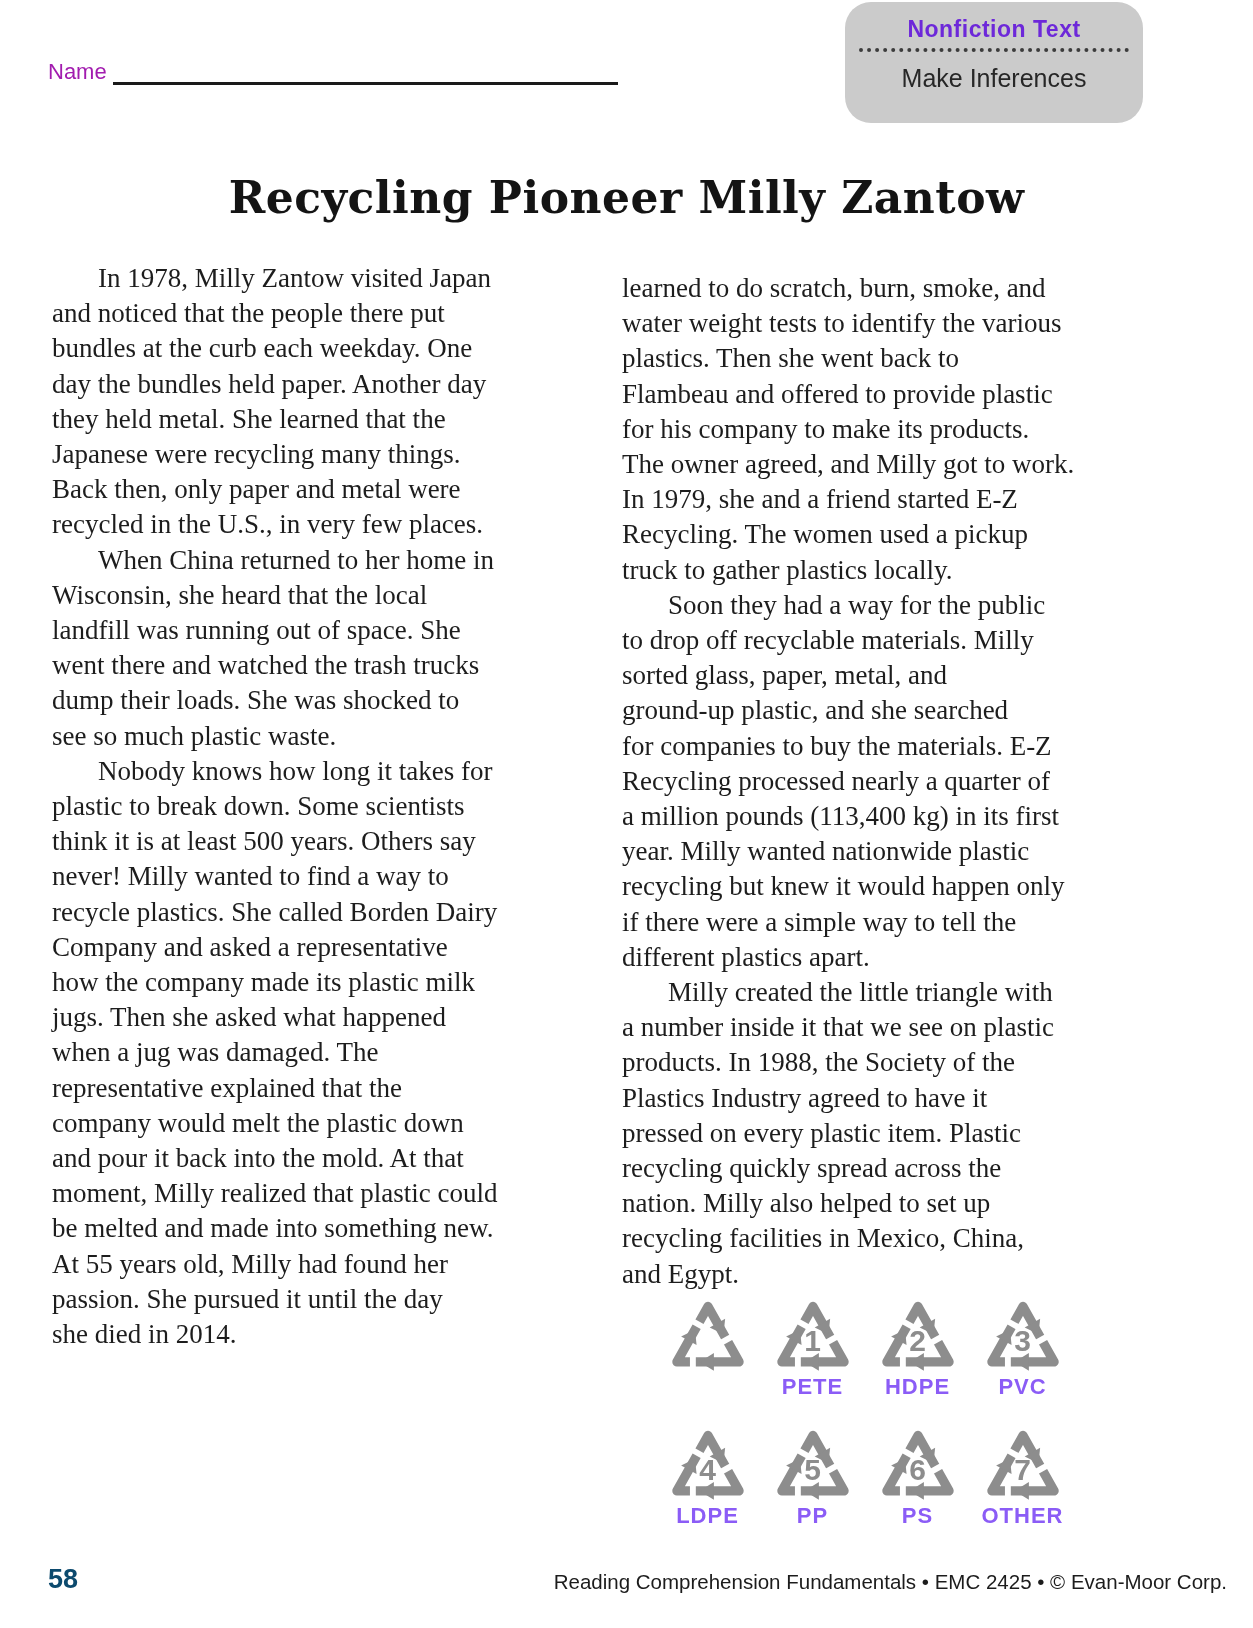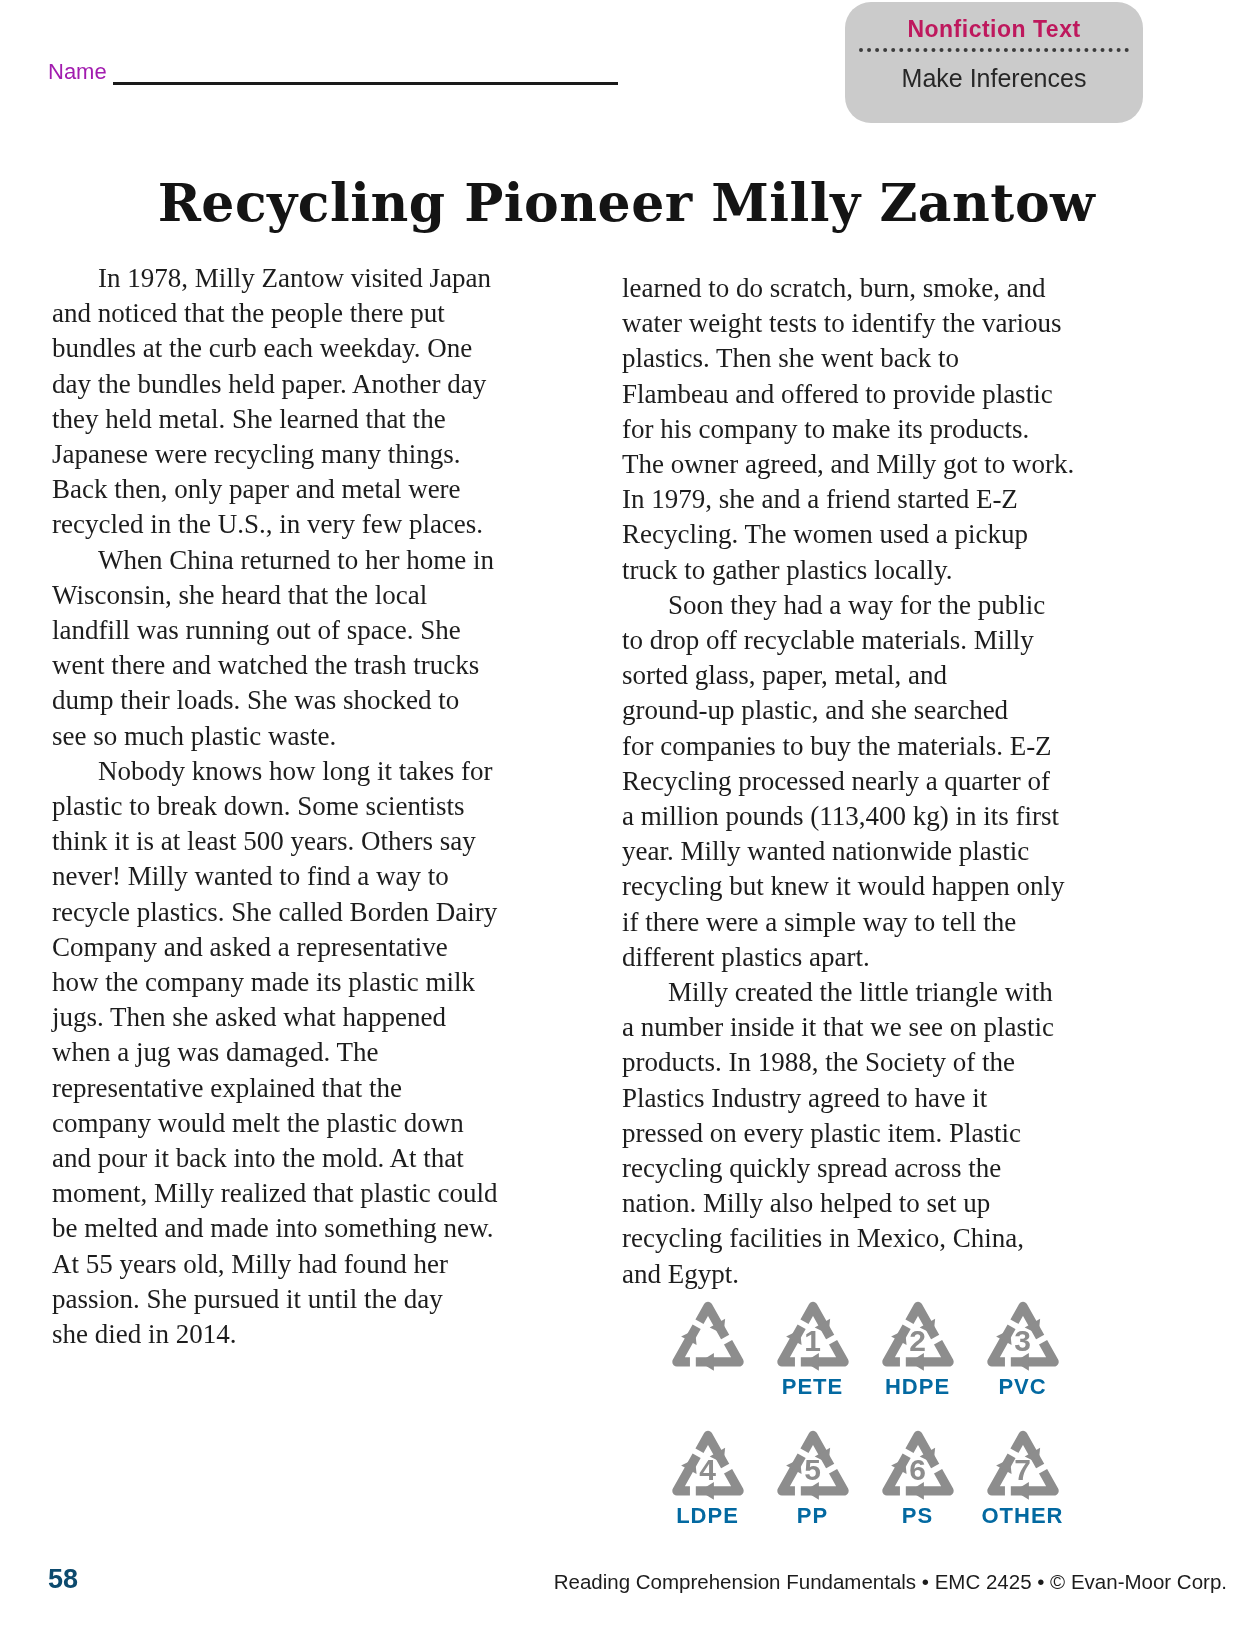--- a/index.html
+++ b/index.html
@@ -25,29 +25,29 @@
     border-bottom:3px solid #1a1a1a;margin-left:6px;
   }
   .corner-tab{
     position:absolute;left:845px;top:2px;width:298px;height:121px;
     border-radius:26px;
     box-sizing:border-box;
     padding-top:14px;
     text-align:center;
     font-family:"Liberation Sans", sans-serif;
   }
-  .tab-category{font-size:23px;font-weight:bold;color:#be185d;letter-spacing:.5px;}
+  .tab-category{font-size:23px;font-weight:bold;color:#6d28d9;letter-spacing:.5px;}
   .tab-dots{width:270px;margin:5px auto 12px auto;border-bottom:4px dotted #3c3c3c;}
   .tab-skill{font-size:25px;color:#272727;}
   
   .page-title{
     position:absolute;top:172px;left:0;width:100%;
     margin:0;text-align:center;
     font-family:"DejaVu Serif", serif;
-    font-weight:bold;font-size:52px;color:#141414;
+    font-weight:bold;font-size:44px;color:#141414;
     letter-spacing:0.5px;
   }
   
   .col{position:absolute;top:261px;}
   .col-left{left:52px;width:520px;}
   .col-right{left:622px;width:510px;}
   .body-par{
     margin:0;
     font-size:27px;line-height:35.2px;
     white-space:pre-line;
@@ -66,21 +66,21 @@
   .sym-wrap svg{display:block;width:84px;height:76px;}
   .sym-num{
     position:absolute;left:0;right:0;top:29px;
     font-family:"Liberation Sans", sans-serif;
     font-weight:bold;font-size:30px;line-height:1;
     color:#8d8d8d;text-align:center;
   }
   .sym-label{
     margin-top:1px;
     font-family:"Liberation Sans", sans-serif;
-    font-weight:bold;font-size:22px;color:#0369a1;
+    font-weight:bold;font-size:22px;color:#8b5cf6;
     letter-spacing:1px;min-height:24px;
   }
   
   .footer-page-number{
     position:absolute;left:48px;top:1564px;
     font-family:"Liberation Sans", sans-serif;
     font-weight:bold;font-size:27px;color:#0c4a6e;
   }
   .footer-credit{
     position:absolute;right:26px;top:1570px;

